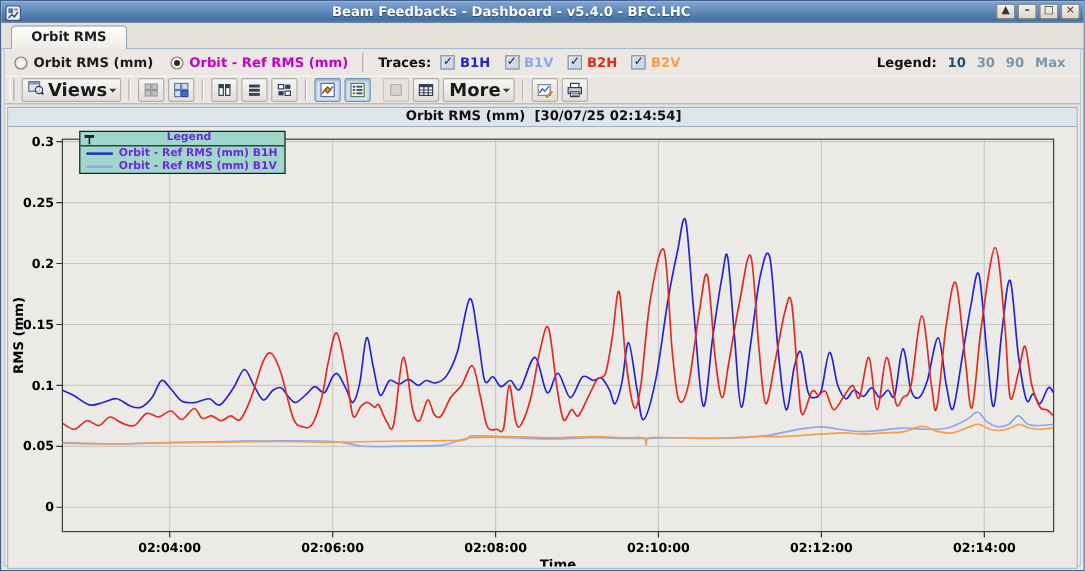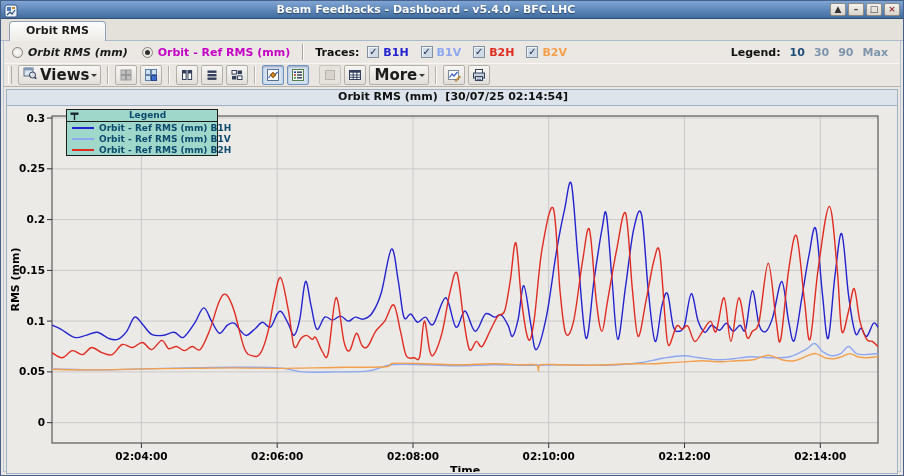--- a/index.html
+++ b/index.html
@@ -43,21 +43,21 @@
   .tsep{width:2px;height:18px;border-left:1px solid #b5b1a9;border-right:1px solid #fdfcfa;margin:0 3px;}
   
   .chart-panel{margin:2px;border:1px solid #9fb0c4;height:385px;background:#eceae7;}
   .chart-header{height:16px;display:flex;align-items:center;background:#dde4ec;border-bottom:1px solid #9fb0c4;padding:0 4px 0 6px;gap:4px;flex-direction:column;}
   .chart-title{font-size:11px;font-weight:bold;color:#101010;white-space:pre;}
   .chart-header-fill{flex:1;height:11px;margin:0 4px;background-image:radial-gradient(circle,#aab6c6 0.8px,transparent 0.9px);background-size:4px 4px;}
   .hdr-icon{width:12px;height:12px;flex:0 0 auto;}
   .chart-region{position:relative;height:367px;background:#eceae7;}
   .chart-svg{position:absolute;left:0;top:0;}
   
-  .legend{position:absolute;left:59px;top:3px;width:152px;background:#9fd8cb;border:1px solid #1c1c1c;color:#0c4a6e;}
+  .legend{position:absolute;left:59px;top:3px;width:172px;background:#9fd8cb;border:1px solid #1c1c1c;color:#6d28d9;}
   .legend-header{display:flex;align-items:center;border-bottom:1px solid #1c1c1c;height:12px;padding:0 3px;gap:2px;}
   .legend-title{flex:1;text-align:center;font-size:9px;font-weight:bold;line-height:11px;}
   .legend-row{display:flex;align-items:center;height:11px;padding:0 5px;gap:5px;}
   .legend-swatch{width:22px;height:0;border-top:2px solid #000;flex:0 0 auto;}
   .legend-label{font-size:9px;font-weight:bold;white-space:nowrap;line-height:10px;}
 </style>
 </head>
 <body>
 
 <div class="app">
@@ -83,21 +83,21 @@
   <div class="tabstrip">
     <div class="tab">Orbit RMS</div>
   </div>
 
   <div class="tabpanel">
 
     <div class="controls">
       <div class="radios" style="display:flex;align-items:center;gap:14px;">
           <span class="radio-item">
             <span class="radio"></span>
-            <span class="radio-label" style="color: rgb(26, 26, 26); font-style: italic;">Orbit RMS (mm)</span>
+            <span class="radio-label" style="color: rgb(26, 26, 26);">Orbit RMS (mm)</span>
           </span>
           <span class="radio-item">
             <span class="radio sel"></span>
             <span class="radio-label" style="color: rgb(196, 0, 196);">Orbit - Ref RMS (mm)</span>
           </span>
         </div>
       <div class="vsep"></div>
       <span class="traces-label">Traces:</span>
       <div class="traces">
           <span class="trace-item">
@@ -317,23 +317,19 @@
           </div>
           <div class="legend-rows">
               <div class="legend-row">
                 <span class="legend-swatch" style="border-top-color: rgb(35, 35, 207);"></span>
                 <span class="legend-label">Orbit - Ref RMS (mm) B1H</span>
               </div>
               <div class="legend-row">
                 <span class="legend-swatch" style="border-top-color: rgb(141, 167, 240);"></span>
                 <span class="legend-label">Orbit - Ref RMS (mm) B1V</span>
               </div>
-              <div class="legend-row">
-                <span class="legend-swatch" style="border-top-color: rgb(224, 43, 32);"></span>
-                <span class="legend-label">Orbit - Ref RMS (mm) B2H</span>
-              </div>
             </div>
         </div>
       </div>
     </div>
 
   </div>
 </div>
 
 </body></html>

